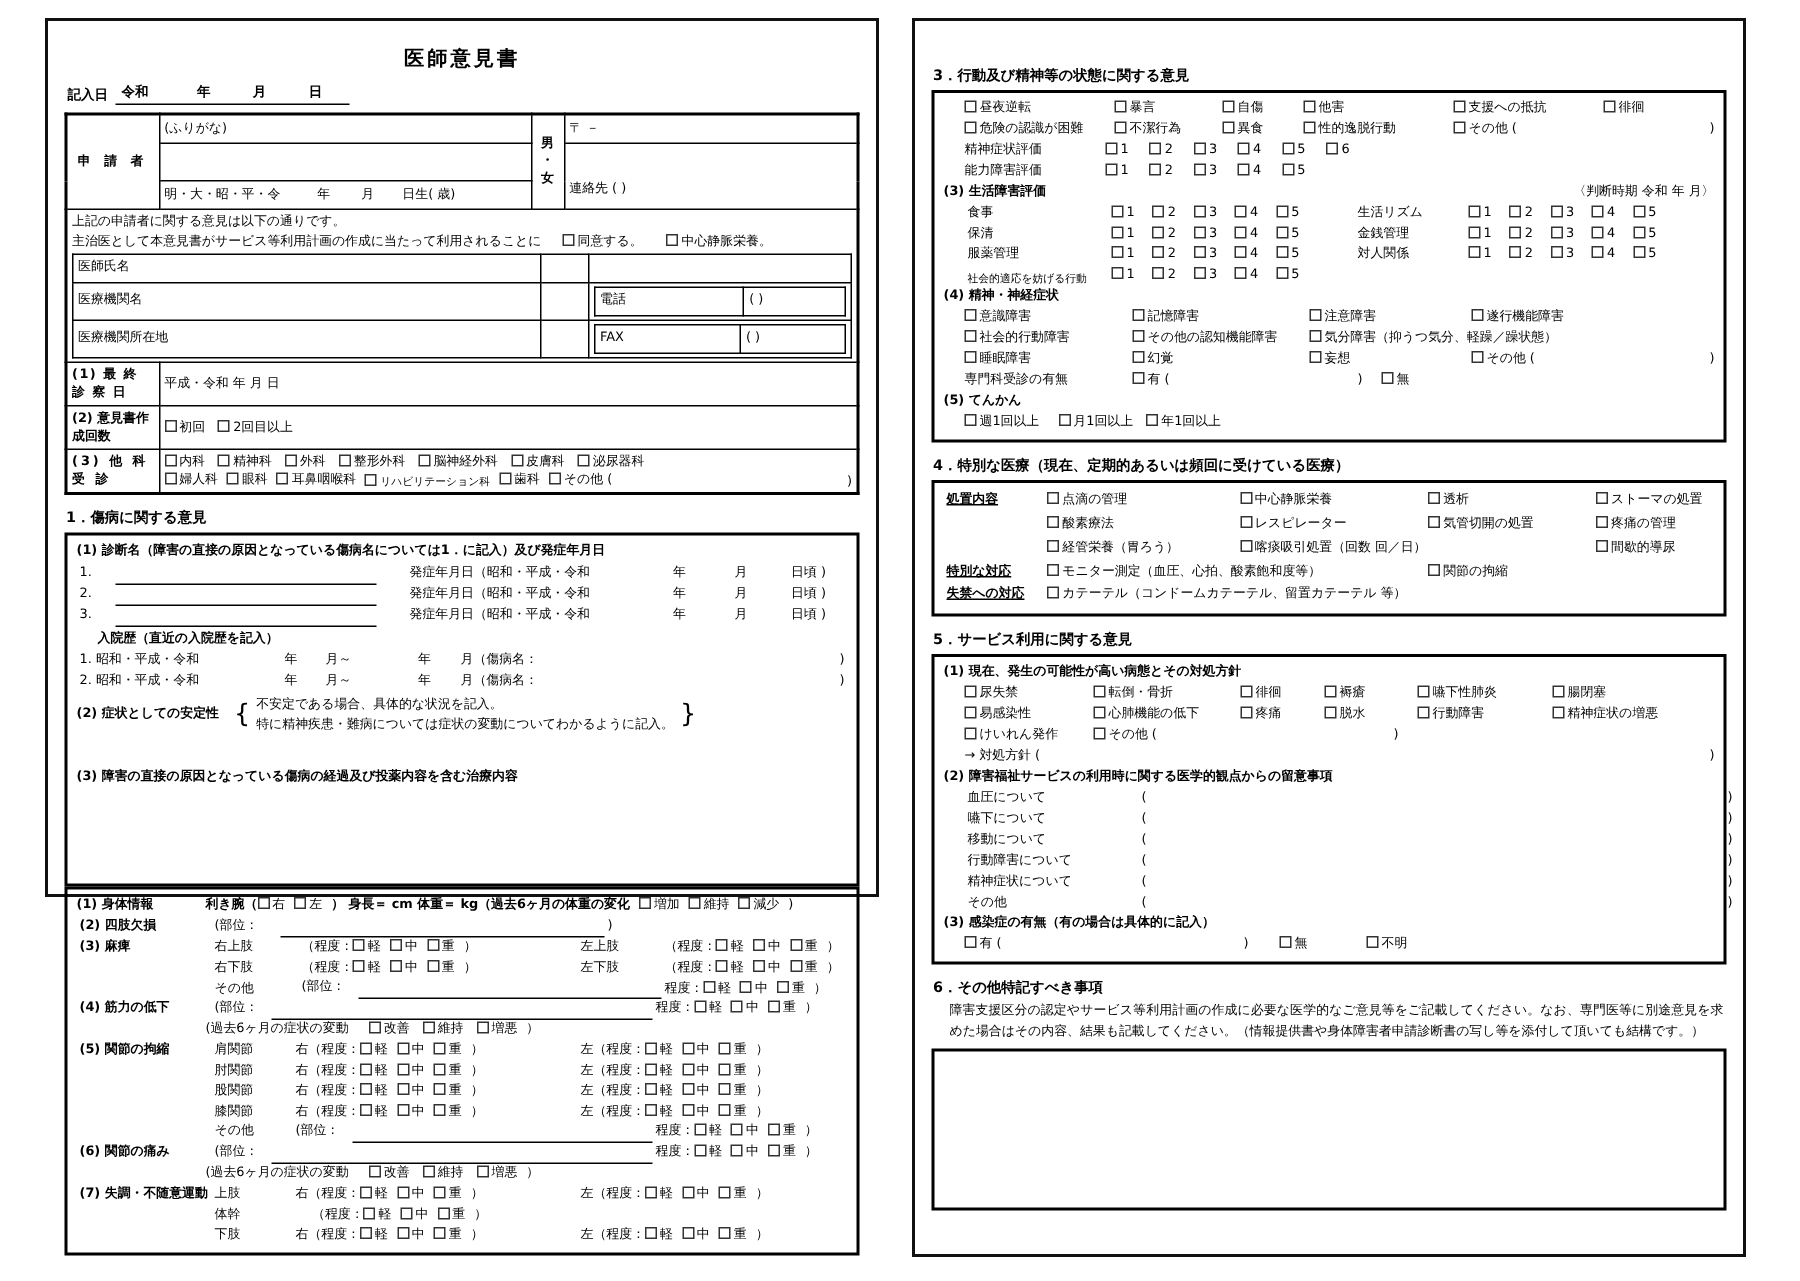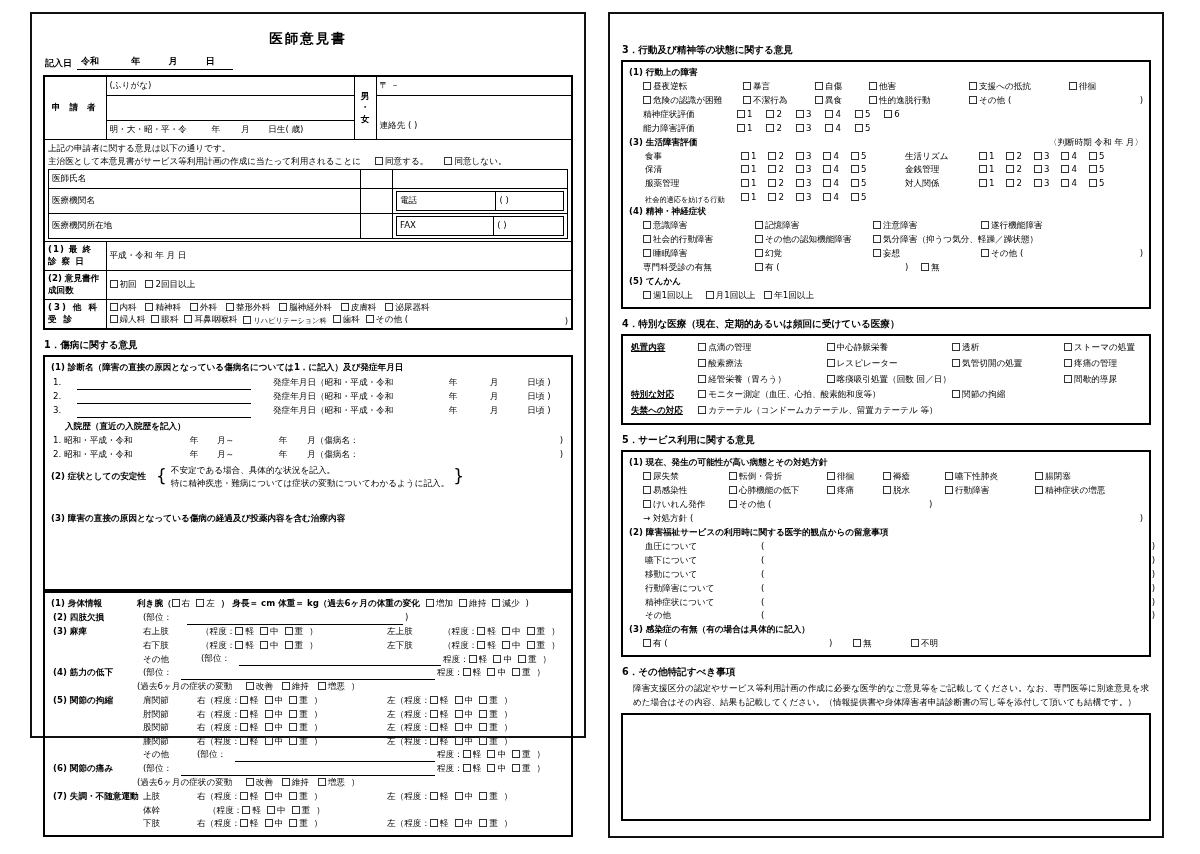--- a/index.html
+++ b/index.html
@@ -1,19 +1,19 @@
 <!DOCTYPE html>
 <html><head>
 <meta charset="utf-8">
 <style>
   html,body{margin:0;padding:0;background:#ffffff;}
   body{width:1200px;height:854px;font-family:"DejaVu Sans","Liberation Sans",sans-serif;color:#000;}
   .sheet{position:relative;width:1200px;height:854px;background:#fff;}
   .page{position:absolute;top:12px;background:#fff;border:2px solid #111;box-sizing:border-box;}
-  .page.left{left:30px;width:556px;height:726px;}
+  .page.left{left:30px;width:556px;height:586px;}
   .page.right{left:608px;width:556px;height:826px;}
   .inner{position:absolute;left:0;top:0;right:0;bottom:0;padding:10px 11px;box-sizing:border-box;}
 
   .doc-title{text-align:center;font-weight:bold;font-size:13.5px;letter-spacing:2px;margin:6px 0 7px 0;}
   .fill-date{font-size:9px;font-weight:bold;margin:0 0 5px 2px;display:flex;align-items:flex-end;gap:0;}
   .fill-date .lbl{margin-right:5px;}
   .fill-date .ul{border-bottom:1px solid #000;display:inline-block;min-width:148px;padding:0 4px 1px 4px;}
   .fill-date .ul span{display:inline-block;}
 
   table.box{border-collapse:collapse;width:100%;table-layout:fixed;}
@@ -100,21 +100,21 @@
         </td>
       </tr>
       <tr>
         <td colspan="4" class="agree-block">
           <div>上記の申請者に関する意見は以下の通りです。</div>
           <div class="agree-row">
             <span>主治医として本意見書がサービス等利用計画の作成に当たって利用されることに</span>
             <span style="display:inline-block;width:14px"></span>
             <span class="chk"><i class="cb"></i><span>同意する。</span></span>
             <span style="display:inline-block;width:10px"></span>
-            <span class="chk"><i class="cb"></i><span>同意しない。</span></span>
+            <span class="chk"><i class="cb"></i><span>中心静脈栄養。</span></span>
           </div>
           <table class="tbl-lines" style="margin-top:1px">
             <tbody>
                     <tr>
               <td>医師氏名</td>
               <td class="ln"></td>
               <td style="width:168px"></td>
             </tr>
             <tr>
               <td>医療機関名</td>
@@ -458,21 +458,20 @@
 
     </div>
   </div>
   </div>
 
   <div class="page right">
   <div class="inner">
 
     <div class="sec-title" style="margin-top:20px">3．行動及び精神等の状態に関する意見</div>
     <div class="panel">
-      <div class="b">(1) 行動上の障害</div>
       <div class="ind1 cbrow">
         <div style="width:100px"><span class="chk"><i class="cb"></i><span>昼夜逆転</span></span></div>
         <div style="width:72px"><span class="chk"><i class="cb"></i><span>暴言</span></span></div>
         <div style="width:54px"><span class="chk"><i class="cb"></i><span>自傷</span></span></div>
         <div style="width:100px"><span class="chk"><i class="cb"></i><span>他害</span></span></div>
         <div style="width:100px"><span class="chk"><i class="cb"></i><span>支援への抵抗</span></span></div>
         <div><span class="chk"><i class="cb"></i><span>徘徊</span></span></div>
       </div>
       <div class="ind1 cbrow">
         <div style="width:100px"><span class="chk"><i class="cb"></i><span>危険の認識が困難</span></span></div>

